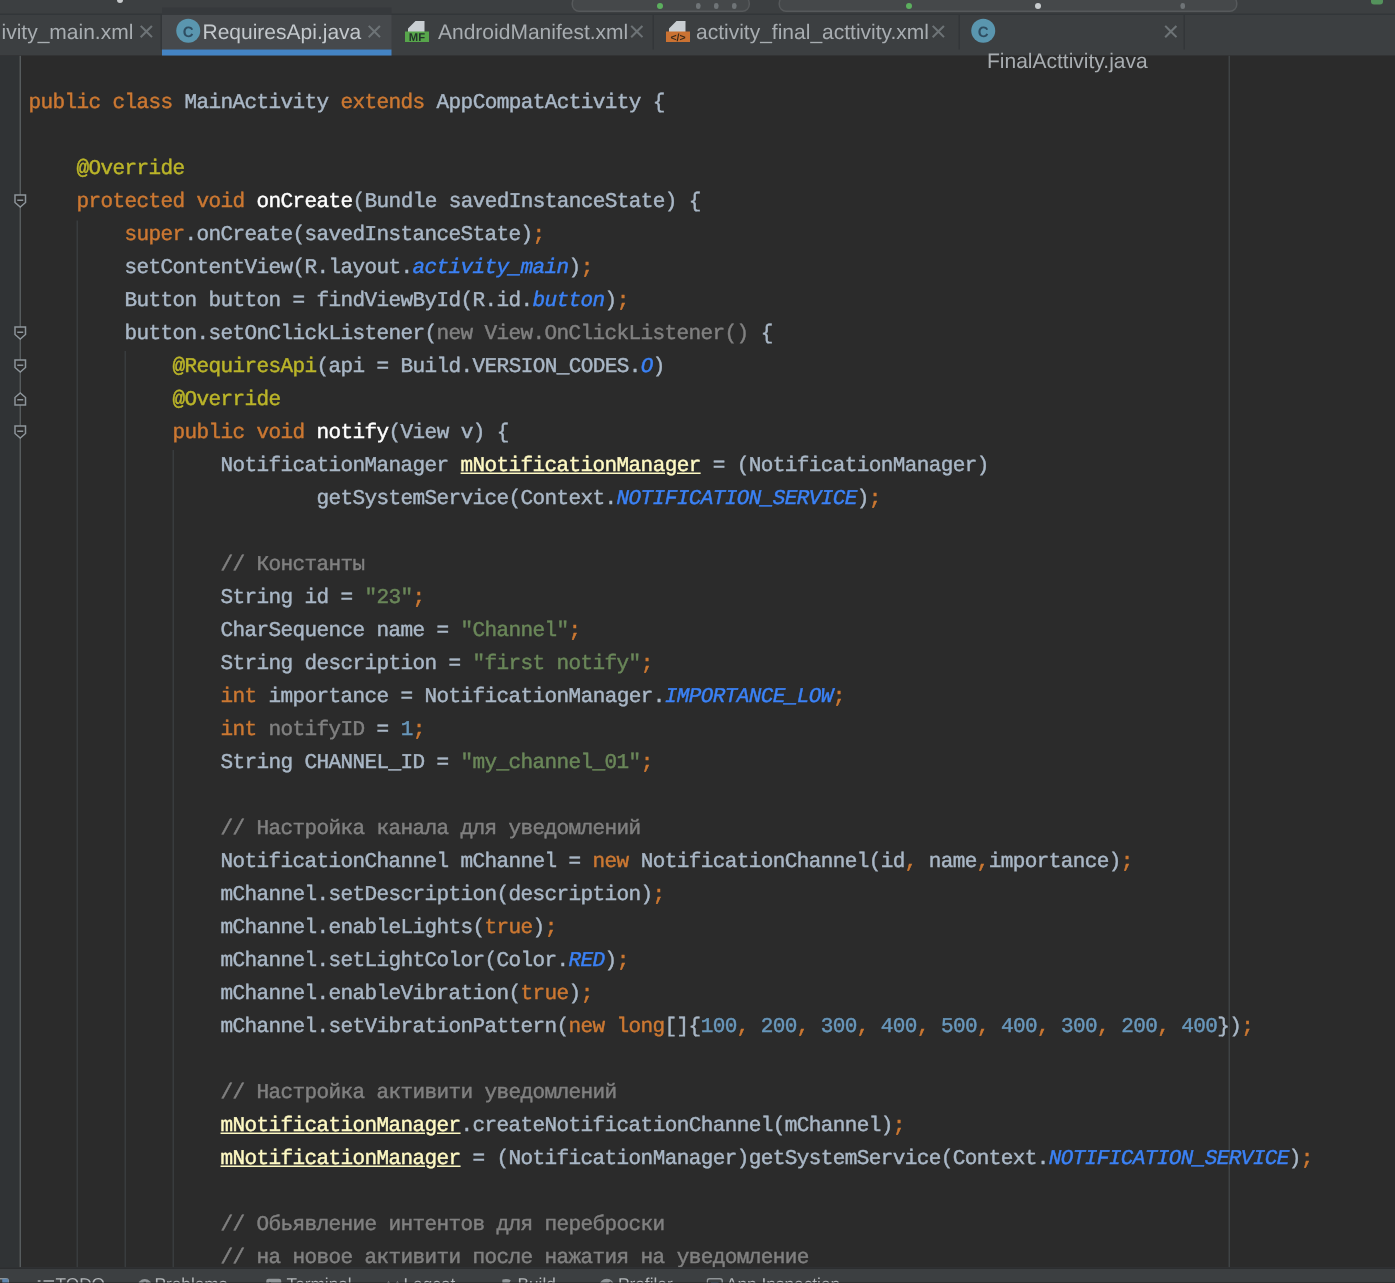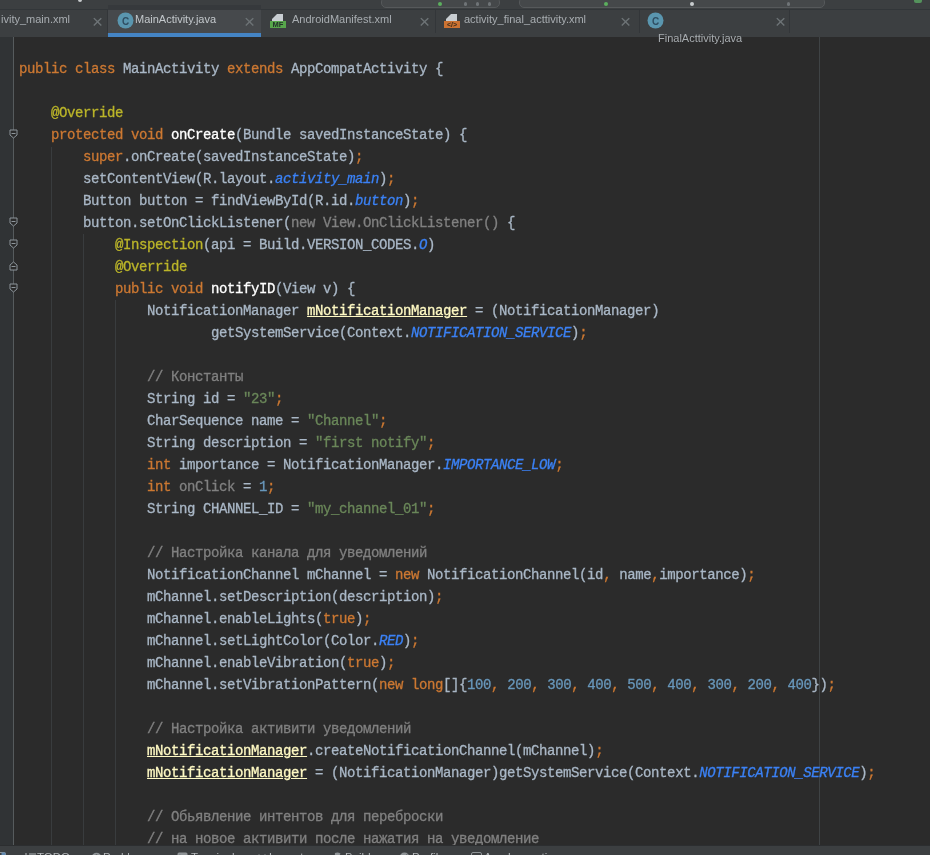--- a/index.html
+++ b/index.html
@@ -6,21 +6,21 @@
   html,body { width:930px; height:855px; overflow:hidden; background:#2b2b2b; }
   #root { position:relative; width:930px; height:855px; font-family:"Liberation Sans", sans-serif; filter:blur(0.5px); }
   
   #topbar { position:absolute; left:0; top:0; width:930px; height:10px; background:#3c3f41; border-bottom:1px solid #323639; }
   .pill { position:absolute; top:-3px; height:11px; border:1px solid #56595b; border-radius:5px; background:#45484a; }
   .dot { position:absolute; top:4px; width:4px; height:4px; border-radius:2px; }
   
   #tabbar { position:absolute; left:0; top:10px; width:930px; height:27px; background:#3c3f41; }
   .tab { position:absolute; top:0; height:23px; }
   .tab .sep { position:absolute; right:0; top:0; width:1px; height:23px; background:#333639; }
-  .tlabel { position:absolute; top:3px; font-size:11px; color:#a8adb1; white-space:nowrap; }
+  .tlabel { position:absolute; top:3px; font-size:14px; color:#a8adb1; white-space:nowrap; }
   .tlabel.sel { color:#c3c8cc; }
   .tx { position:absolute; top:0.5px; font-size:19px; color:#6d7376; font-family:"Liberation Sans",sans-serif; }
   #seltab { position:absolute; left:108px; top:0; width:153px; height:23px; background:#46494c; }
   #underline { position:absolute; left:108px; top:23px; width:153px; height:3.6px; background:#4484c4; }
   
   #editor { position:absolute; left:0; top:37px; width:930px; height:808px; background:#2b2b2b; overflow:hidden; }
   .vline { position:absolute; top:0; bottom:0; width:1px; }
   #code { position:absolute; left:19px; top:21px; -webkit-text-stroke:0.3px; font-family:"Liberation Mono", monospace; font-size:14px; letter-spacing:-0.4px; line-height:22px; color:#a9b7c6; white-space:pre; }
   .k { color:#cc7832; } 
   .s { color:#6a8759; } 
@@ -52,32 +52,32 @@
 
     <div class="vline" style="left:819px;background:#3f4345;"></div>
     <div id="code"><span class="k">public class</span> MainActivity <span class="k">extends</span> AppCompatActivity {
 
     <span class="a">@Override</span>
     <span class="k">protected void</span> <span class="m">onCreate</span>(Bundle savedInstanceState) {
         <span class="k">super</span>.onCreate(savedInstanceState)<span class="k">;</span>
         setContentView(R.layout.<span class="f">activity_main</span>)<span class="k">;</span>
         Button button = findViewById(R.id.<span class="f">button</span>)<span class="k">;</span>
         button.setOnClickListener(<span class="c">new View.OnClickListener()</span> {
-            <span class="a">@Inspection</span>(api = Build.VERSION_CODES.<span class="f">O</span>)
+            <span class="a">@RequiresApi</span>(api = Build.VERSION_CODES.<span class="f">O</span>)
             <span class="a">@Override</span>
-            <span class="k">public void</span> <span class="m">notifyID</span>(View v) {
+            <span class="k">public void</span> <span class="m">notify</span>(View v) {
                 NotificationManager <span class="u">mNotificationManager</span> = (NotificationManager)
                         getSystemService(Context.<span class="f">NOTIFICATION_SERVICE</span>)<span class="k">;</span>
 
                 <span class="c">// Константы</span>
                 String id = <span class="s">"23"</span><span class="k">;</span>
                 CharSequence name = <span class="s">"Channel"</span><span class="k">;</span>
                 String description = <span class="s">"first notify"</span><span class="k">;</span>
                 <span class="k">int</span> importance = NotificationManager.<span class="f">IMPORTANCE_LOW</span><span class="k">;</span>
-                <span class="k">int</span> <span class="c">onClick</span> = <span class="n">1</span><span class="k">;</span>
+                <span class="k">int</span> <span class="c">notifyID</span> = <span class="n">1</span><span class="k">;</span>
                 String CHANNEL_ID = <span class="s">"my_channel_01"</span><span class="k">;</span>
 
                 <span class="c">// Настройка канала для уведомлений</span>
                 NotificationChannel mChannel = <span class="k">new</span> NotificationChannel(id<span class="k">,</span> name<span class="k">,</span>importance)<span class="k">;</span>
                 mChannel.setDescription(description)<span class="k">;</span>
                 mChannel.enableLights(<span class="k">true</span>)<span class="k">;</span>
                 mChannel.setLightColor(Color.<span class="f">RED</span>)<span class="k">;</span>
                 mChannel.enableVibration(<span class="k">true</span>)<span class="k">;</span>
                 mChannel.setVibrationPattern(<span class="k">new long</span>[]{<span class="n">100</span><span class="k">,</span> <span class="n">200</span><span class="k">,</span> <span class="n">300</span><span class="k">,</span> <span class="n">400</span><span class="k">,</span> <span class="n">500</span><span class="k">,</span> <span class="n">400</span><span class="k">,</span> <span class="n">300</span><span class="k">,</span> <span class="n">200</span><span class="k">,</span> <span class="n">400</span>})<span class="k">;</span>
 
@@ -136,21 +136,21 @@
       <div class="tlabel" style="left:1px;">ivity_main.xml</div>
       <div class="tx" style="left:92px;">×</div>
       <div class="sep"></div>
     </div>
 
     <div class="tab" style="left:108px;width:153px;">
       <svg class="sbicon" style="left:9px;top:2px;" width="17" height="17" viewBox="0 0 17 17">
         <circle cx="8.5" cy="8.5" r="8" fill="#5a96af"></circle>
         <text x="8.5" y="12.6" text-anchor="middle" font-family="Liberation Sans" font-size="10" font-weight="bold" fill="#2f4e62">C</text>
       </svg>
-      <div class="tlabel sel" style="left:27px;">MainActivity.java</div>
+      <div class="tlabel sel" style="left:27px;">RequiresApi.java</div>
       <div class="tx" style="left:136px;">×</div>
     </div>
 
     <div class="tab" style="left:261px;width:175px;">
       <svg class="sbicon" style="left:8px;top:3px;" width="18" height="17" viewBox="0 0 18 17">
         <polygon points="5,1 14,1 14,9 3,9 3,3" fill="#c9ced2"></polygon>
         <polygon points="3,6 8,1 3,1" fill="#3c3f41"></polygon>
         <rect x="1" y="8" width="16" height="7" fill="#57a64b"></rect>
         <text x="9" y="14" text-anchor="middle" font-family="Liberation Sans" font-size="7.5" font-weight="bold" fill="#24352c">MF</text>
       </svg>

